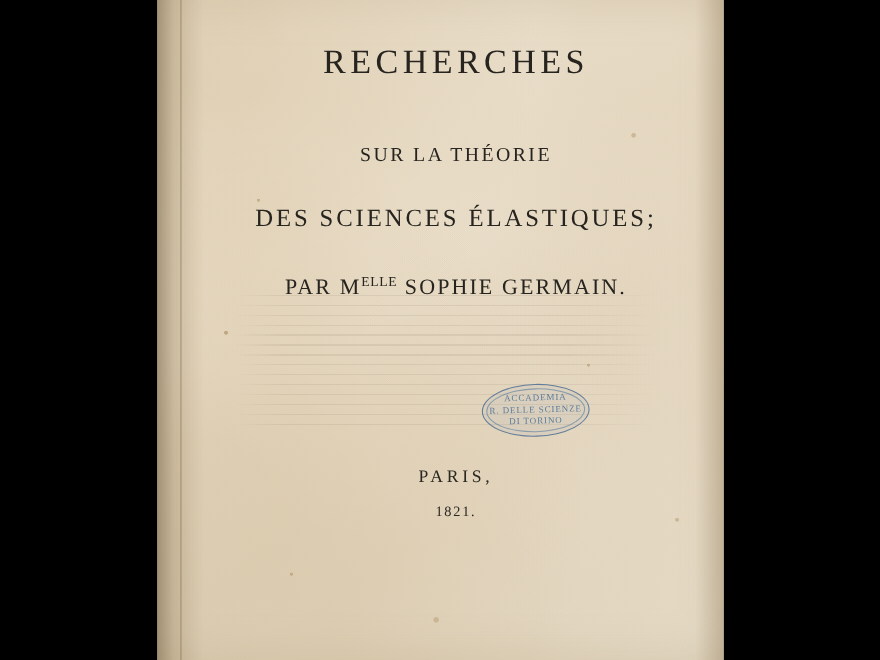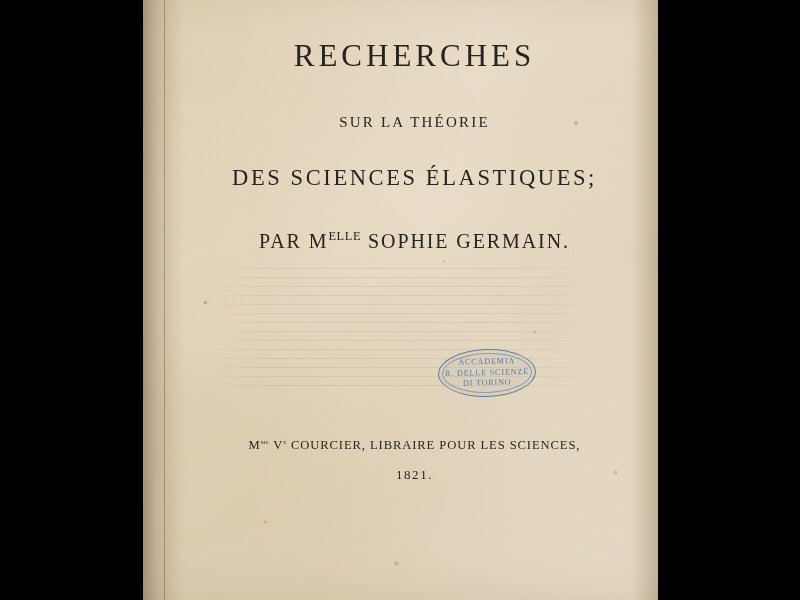--- a/index.html
+++ b/index.html
@@ -99,23 +99,23 @@
   .line { margin: 0; }
 
   .t-main {
     font-size: 31px;
     letter-spacing: 4.0px;
     font-weight: 400;
     margin-top: 4px;
     white-space: nowrap;
   }
   .t-sub1 {
-    font-size: 15px;
+    font-size: 18px;
     letter-spacing: 2.2px;
-    margin-top: 40px;
+    margin-top: 56px;
   }
   .t-sub2 {
     font-size: 22.5px;
     letter-spacing: 2.6px;
     margin-top: 34px;
     white-space: nowrap;
   }
   .t-author {
     font-size: 20px;
     letter-spacing: 1.9px;
@@ -233,25 +233,21 @@
     </div>
 
     <div class="stamp">
       <div class="ring"></div>
       <span>ACCADEMIA</span>
       <span>R. DELLE SCIENZE</span>
       <span>DI TORINO</span>
     </div>
 
     <div class="imprint">
-      <div class="line i-publisher sc">
-        <span>M</span><span class="sup">me</span>
-        <span>V</span><span class="sup">e</span>
-        <span>COURCIER, LIBRAIRE POUR LES SCIENCES,</span>
-      </div>
+      <div class="line i-city sc">PARIS,</div>
       <div class="line i-year">1821.</div>
     </div>
 
     <div class="gutter"></div>
     <div class="gutter-line"></div>
     <div class="right-edge"></div>
 
   </div>
 </div>
 

